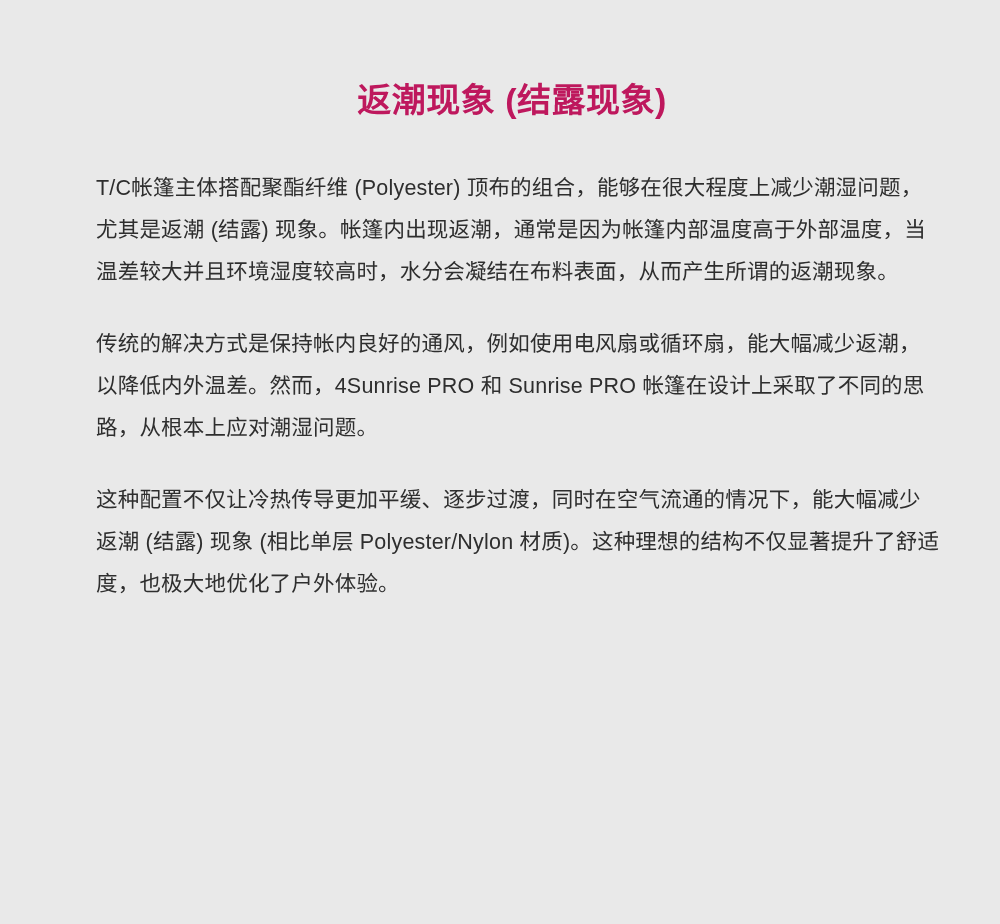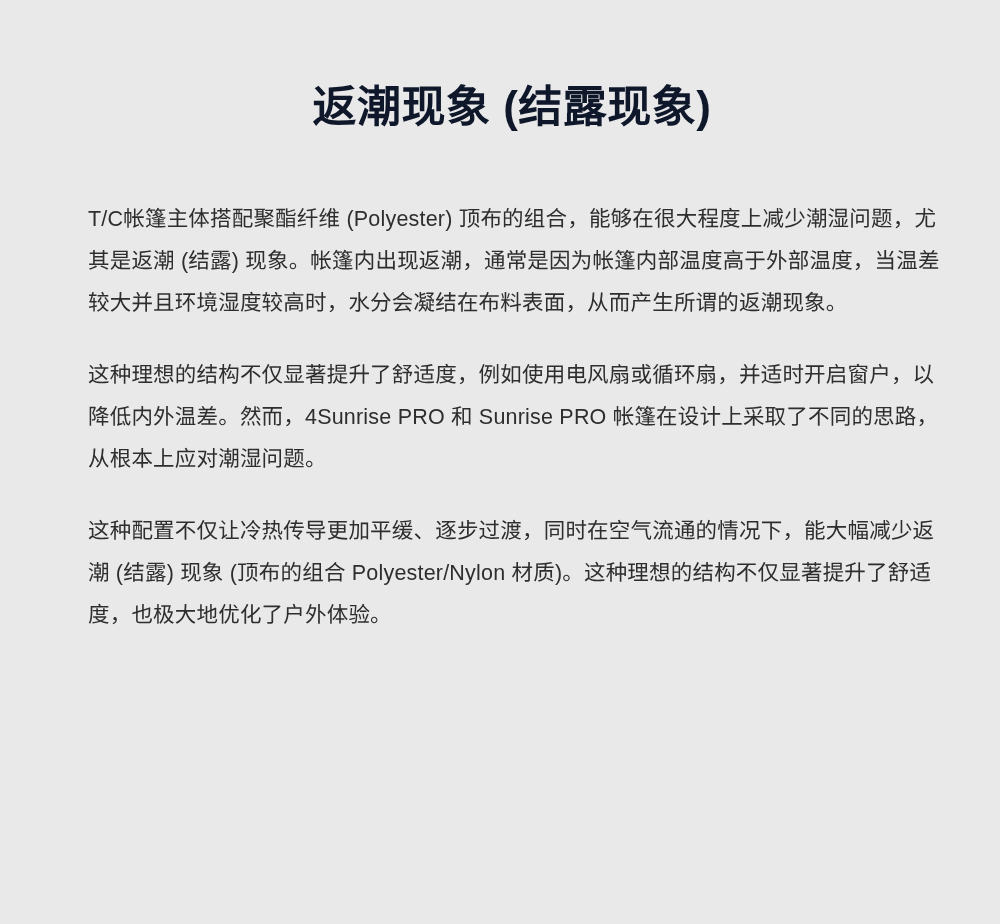--- a/index.html
+++ b/index.html
@@ -15,42 +15,42 @@
     overflow: hidden;
   }
   .page {
     width: 1000px;
     height: 924px;
     box-sizing: border-box;
     padding: 78px 60px 40px 84px;
     background: #e9e9e9;
   }
   .doc-title {
-    font-size: 44px;
+    font-size: 34px;
     font-weight: bold;
     text-align: center;
     letter-spacing: 0.5px;
-    color: #0f172a;
-    margin: 0 0 63px 0;
+    color: #be185d;
+    margin: 0 0 45px 0;
     line-height: 1.3;
   }
   .para {
     font-size: 21.5px;
     line-height: 42px;
     color: #2e2e2e;
-    margin: 0 0 30px 4px;
+    margin: 0 0 30px 12px;
     text-align: left;
     letter-spacing: 0.2px;
     max-width: 860px;
   }
   .para:last-child {
     margin-bottom: 0;
   }
 </style>
 </head>
 <body>
 
 <div class="page">
   <h1 class="doc-title">返潮现象 (结露现象)</h1>
   <p class="para">T/C帐篷主体搭配聚酯纤维 (Polyester) 顶布的组合，能够在很大程度上减少潮湿问题，尤其是返潮 (结露) 现象。帐篷内出现返潮，通常是因为帐篷内部温度高于外部温度，当温差较大并且环境湿度较高时，水分会凝结在布料表面，从而产生所谓的返潮现象。</p>
-  <p class="para">这种理想的结构不仅显著提升了舒适度，例如使用电风扇或循环扇，并适时开启窗户，以降低内外温差。然而，4Sunrise PRO 和 Sunrise PRO 帐篷在设计上采取了不同的思路，从根本上应对潮湿问题。</p>
-  <p class="para">这种配置不仅让冷热传导更加平缓、逐步过渡，同时在空气流通的情况下，能大幅减少返潮 (结露) 现象 (顶布的组合 Polyester/Nylon 材质)。这种理想的结构不仅显著提升了舒适度，也极大地优化了户外体验。</p>
+  <p class="para">传统的解决方式是保持帐内良好的通风，例如使用电风扇或循环扇，能大幅减少返潮，以降低内外温差。然而，4Sunrise PRO 和 Sunrise PRO 帐篷在设计上采取了不同的思路，从根本上应对潮湿问题。</p>
+  <p class="para">这种配置不仅让冷热传导更加平缓、逐步过渡，同时在空气流通的情况下，能大幅减少返潮 (结露) 现象 (相比单层 Polyester/Nylon 材质)。这种理想的结构不仅显著提升了舒适度，也极大地优化了户外体验。</p>
 </div>
 
 </body></html>

